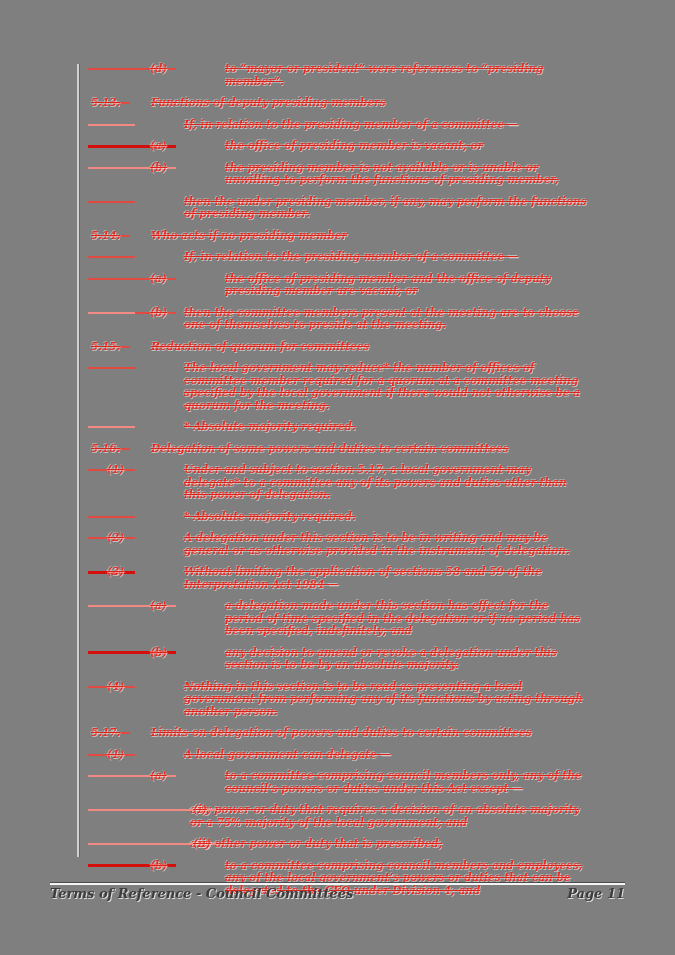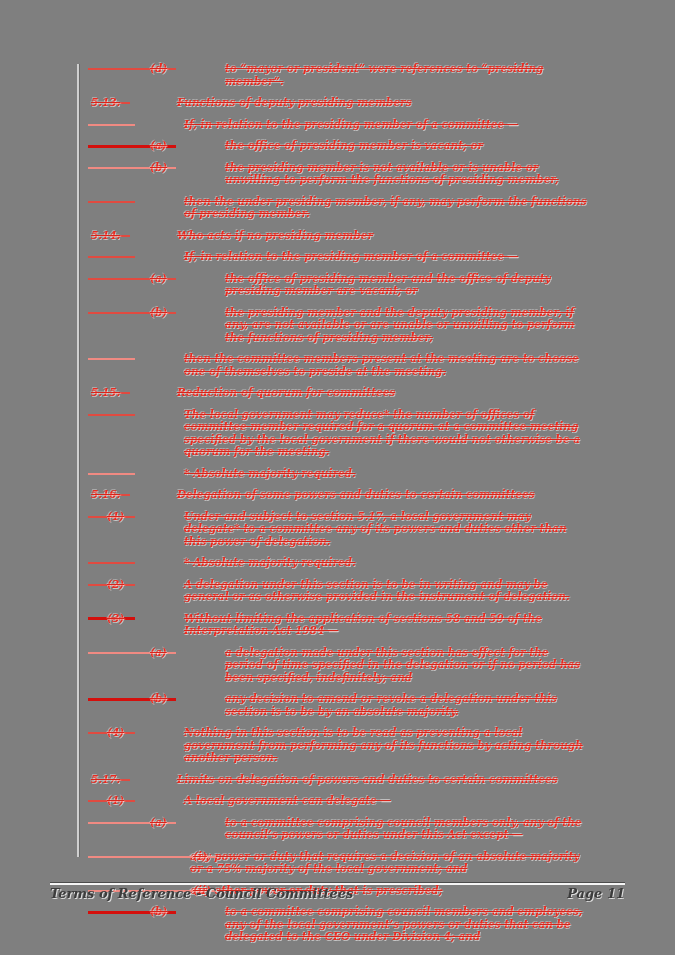--- a/index.html
+++ b/index.html
@@ -23,21 +23,21 @@
   .strike{
     text-decoration:line-through;
     text-decoration-color:#d6251b;
     text-decoration-thickness:1.2px;
     text-shadow:0.7px 0.7px 0 rgba(255,255,255,.55),-0.7px -0.7px 0 rgba(255,255,255,.35);
   }
   .para .text{display:block;padding-left:47px;}
   .para .label,.para .num{position:absolute;top:0;}
   
   .heading .num{left:6px;}
-  .heading .text{margin-left:45px;}
+  .heading .text{margin-left:19px;}
   .body .text{margin-left:52px;font-style:italic;}
   .l1 .label{left:22px;}  .l1 .text{margin-left:52px;}
   .l2 .label{left:65px;}  .l2 .text{margin-left:93px;}
   .l3 .label{left:108px;} .l3 .text{margin-left:58px;}
   
   .tabline{position:absolute;top:6px;left:3px;}
   .heading .tabline{left:27px;width:18px;}
   .body .tabline{width:47px;}
   .l1 .tabline{width:47px;}
   .l2 .tabline{width:88px;}
@@ -102,21 +102,20 @@
         <span class="text strike">If, in relation to the presiding member of a committee —</span>
       </div>
       <div class="para l2">
         <span class="tabline w-medium"></span>
         <span class="label strike">(a)</span>
         <span class="text strike">the office of presiding member and the office of deputy presiding member are vacant; or</span>
       </div>
       <div class="para l2">
         <span class="tabline w-medium"></span>
         <span class="label strike">(b)</span>
-        <span class="text strike">the presiding member and the deputy presiding member, if any, are not available or are unable or unwilling to perform the functions of presiding member,</span>
       </div>
       <div class="para body">
         <span class="tabline w-light"></span>
         <span class="text strike">then the committee members present at the meeting are to choose one of themselves to preside at the meeting.</span>
       </div>
       <div class="para heading">
         <span class="tabline w-medium"></span>
         <span class="num strike">5.15.</span>
         <span class="text strike">Reduction of quorum for committees</span>
       </div>

